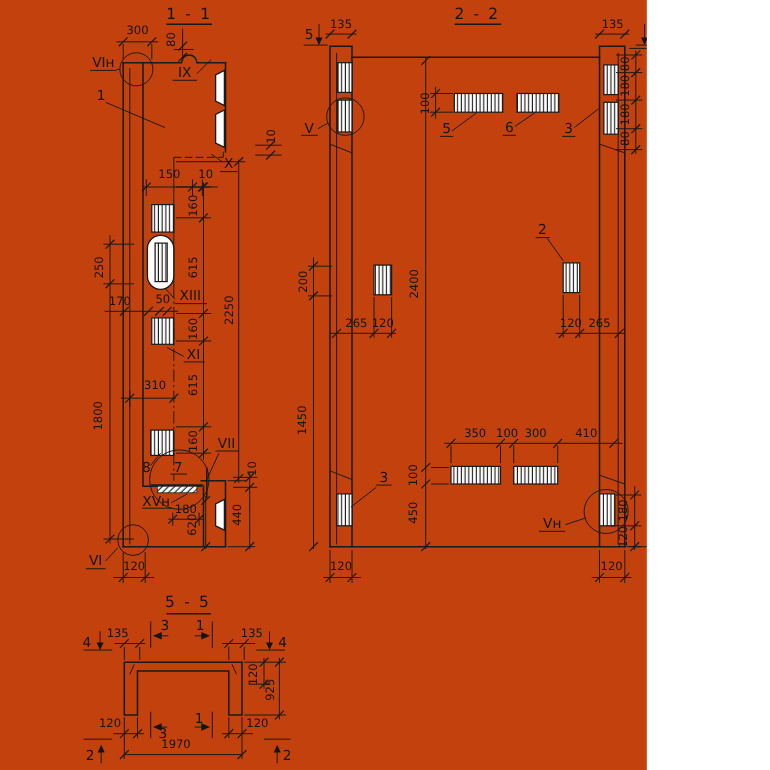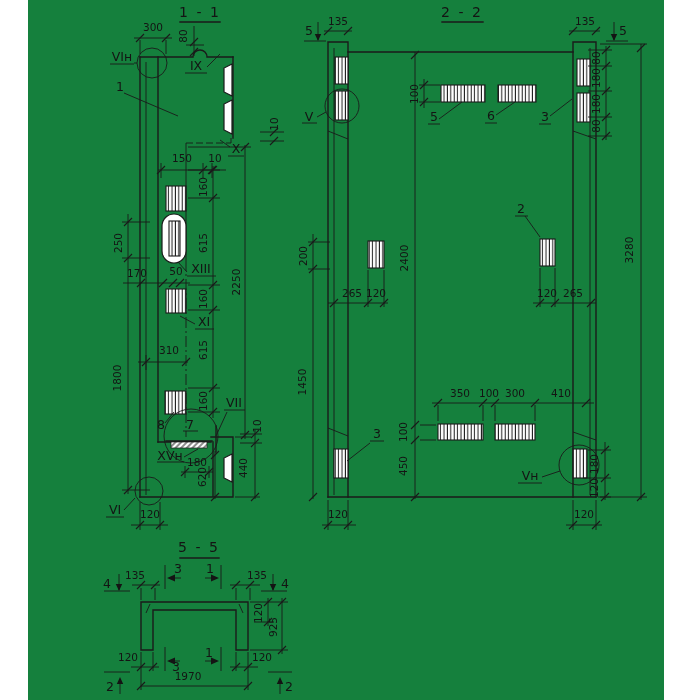--- a/index.html
+++ b/index.html
@@ -1,16 +1,16 @@
 <!DOCTYPE html>
 <html><head>
 <meta charset="utf-8">
 <style>
   html,body{margin:0;padding:0;background:#ffffff;}
-  .sheet{position:relative;width:636px;height:700px;background:#15803d;overflow:hidden;margin-left:28px;}
+  .sheet{position:relative;width:588px;height:700px;background:#c2410c;overflow:hidden;}
   svg{position:absolute;left:0;top:0;}
   text{fill:#141414;font-family:"DejaVu Sans",sans-serif;}
   .d{font-size:10.5px;}
   .c{font-size:12.5px;}
   .t{font-size:14px;letter-spacing:2px;}
   .ln{stroke:#1a1a1a;stroke-width:1.4;fill:none;stroke-linecap:square;}
   .tn{stroke:#1a1a1a;stroke-width:0.9;fill:none;}
   .tk{stroke:#1a1a1a;stroke-width:1.1;fill:none;}
   .dsh{stroke-dasharray:7 3;}
   .dd{stroke-dasharray:11 3 2 3;}

